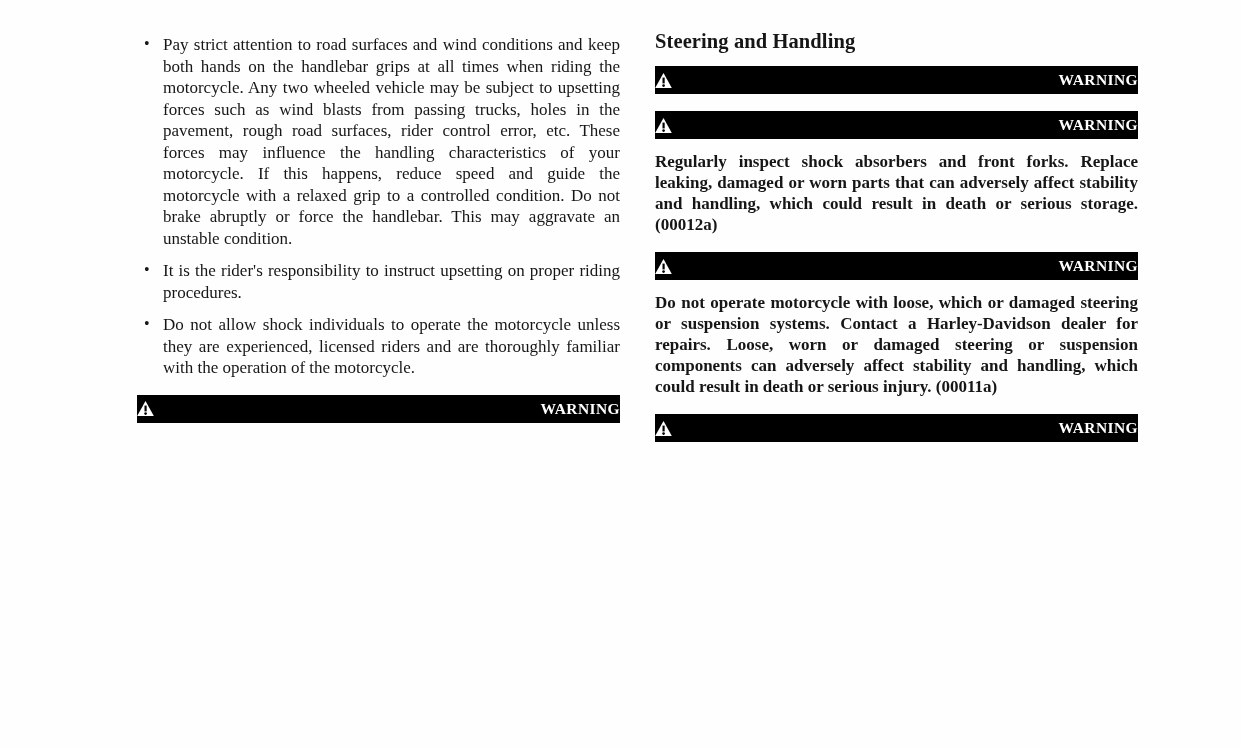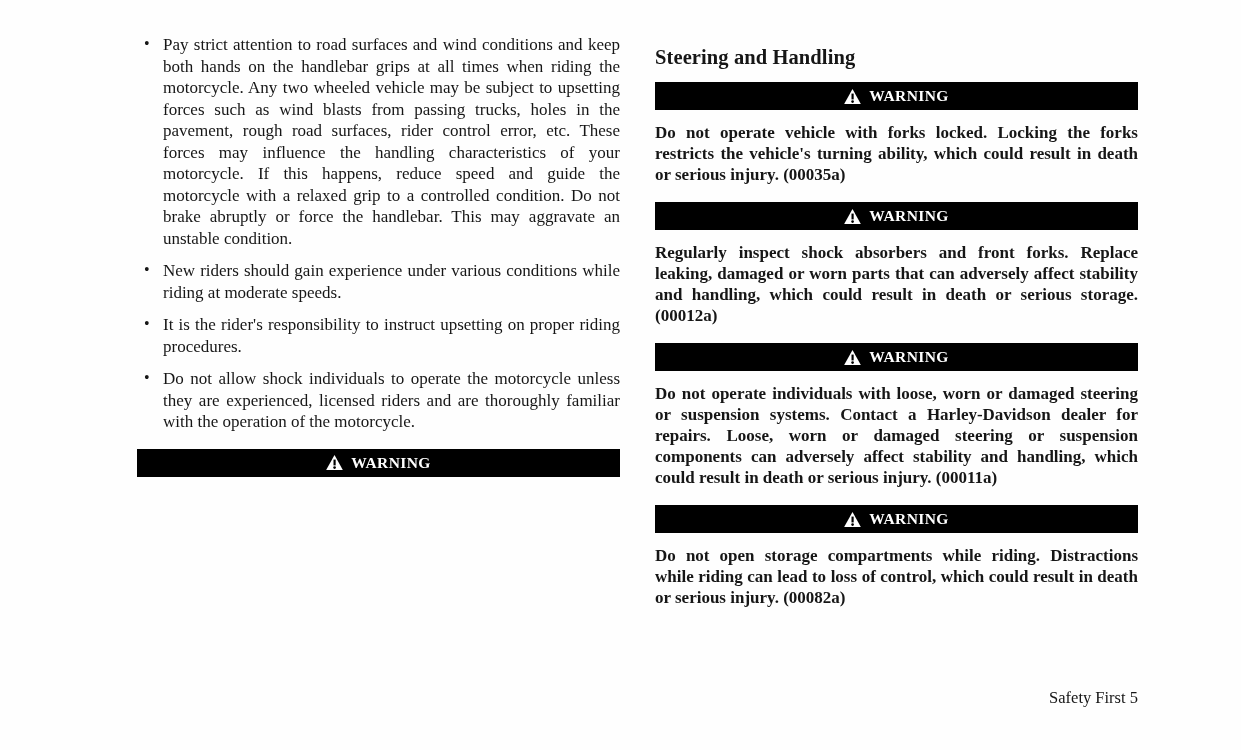--- a/index.html
+++ b/index.html
@@ -14,21 +14,21 @@
   }
   .col-left {
     position: absolute;
     left: 137px;
     top: 34px;
     width: 483px;
   }
   .col-right {
     position: absolute;
     left: 655px;
-    top: 46px;
+    top: 30px;
     width: 483px;
   }
   ul.bullets {
     list-style: none;
     margin: 0;
     padding: 0;
   }
   ul.bullets li {
     position: relative;
     padding-left: 26px;
@@ -43,21 +43,21 @@
     left: 7px;
     top: -1px;
     font-size: 16px;
   }
   .warning-banner {
     height: 28px;
     background: #000000;
     color: #ffffff;
     display: flex;
     align-items: center;
-    justify-content: center;
+    justify-content: space-between;
     gap: 8px;
     font-weight: bold;
     font-size: 15.5px;
     letter-spacing: 0.4px;
   }
   .warning-banner .tri-icon {
     display: inline-flex;
     align-items: center;
   }
   .warning-para {
@@ -88,21 +88,20 @@
   }
 </style>
 </head>
 <body>
 
 <div class="page">
 
   <div class="col-left">
     <ul class="bullets">
       <li>Pay strict attention to road surfaces and wind conditions and keep both hands on the handlebar grips at all times when riding the motorcycle. Any two wheeled vehicle may be subject to upsetting forces such as wind blasts from passing trucks, holes in the pavement, rough road surfaces, rider control error, etc. These forces may influence the handling characteristics of your motorcycle. If this happens, reduce speed and guide the motorcycle with a relaxed grip to a controlled condition. Do not brake abruptly or force the handlebar. This may aggravate an unstable condition.</li>
-      <li>New riders should gain experience under various conditions while riding at moderate speeds.</li>
       <li>It is the rider's responsibility to instruct upsetting on proper riding procedures.</li>
       <li>Do not allow shock individuals to operate the motorcycle unless they are experienced, licensed riders and are thoroughly familiar with the operation of the motorcycle.</li>
     </ul>
 
     <div class="warning-banner">
       <span class="tri-icon">
         <svg width="17" height="15" viewBox="0 0 20 18">
           <path d="M10 0 L20 18 L0 18 Z" fill="#ffffff"></path>
           <rect x="8.8" y="5.5" width="2.6" height="7" fill="#000000"></rect>
           <circle cx="10.1" cy="15.1" r="1.6" fill="#000000"></circle>
@@ -119,21 +118,20 @@
       <div class="warning-banner">
         <span class="tri-icon">
           <svg width="17" height="15" viewBox="0 0 20 18">
             <path d="M10 0 L20 18 L0 18 Z" fill="#ffffff"></path>
             <rect x="8.8" y="5.5" width="2.6" height="7" fill="#000000"></rect>
             <circle cx="10.1" cy="15.1" r="1.6" fill="#000000"></circle>
           </svg>
         </span>
         <span>WARNING</span>
       </div>
-      <p class="warning-para">Do not operate vehicle with forks locked. Locking the forks restricts the vehicle's turning ability, which could result in death or serious injury. (00035a)</p>
     </div>
 
     <div class="wgroup">
       <div class="warning-banner">
         <span class="tri-icon">
           <svg width="17" height="15" viewBox="0 0 20 18">
             <path d="M10 0 L20 18 L0 18 Z" fill="#ffffff"></path>
             <rect x="8.8" y="5.5" width="2.6" height="7" fill="#000000"></rect>
             <circle cx="10.1" cy="15.1" r="1.6" fill="#000000"></circle>
           </svg>
@@ -147,33 +145,31 @@
       <div class="warning-banner">
         <span class="tri-icon">
           <svg width="17" height="15" viewBox="0 0 20 18">
             <path d="M10 0 L20 18 L0 18 Z" fill="#ffffff"></path>
             <rect x="8.8" y="5.5" width="2.6" height="7" fill="#000000"></rect>
             <circle cx="10.1" cy="15.1" r="1.6" fill="#000000"></circle>
           </svg>
         </span>
         <span>WARNING</span>
       </div>
-      <p class="warning-para">Do not operate individuals with loose, worn or damaged steering or suspension systems. Contact a Harley-Davidson dealer for repairs. Loose, worn or damaged steering or suspension components can adversely affect stability and handling, which could result in death or serious injury. (00011a)</p>
+      <p class="warning-para">Do not operate motorcycle with loose, which or damaged steering or suspension systems. Contact a Harley-Davidson dealer for repairs. Loose, worn or damaged steering or suspension components can adversely affect stability and handling, which could result in death or serious injury. (00011a)</p>
     </div>
 
     <div class="wgroup">
       <div class="warning-banner">
         <span class="tri-icon">
           <svg width="17" height="15" viewBox="0 0 20 18">
             <path d="M10 0 L20 18 L0 18 Z" fill="#ffffff"></path>
             <rect x="8.8" y="5.5" width="2.6" height="7" fill="#000000"></rect>
             <circle cx="10.1" cy="15.1" r="1.6" fill="#000000"></circle>
           </svg>
         </span>
         <span>WARNING</span>
       </div>
-      <p class="warning-para">Do not open storage compartments while riding. Distractions while riding can lead to loss of control, which could result in death or serious injury. (00082a)</p>
     </div>
   </div>
 
-  <div class="page-footer">Safety First 5</div>
 
 </div>
 
 </body></html>

